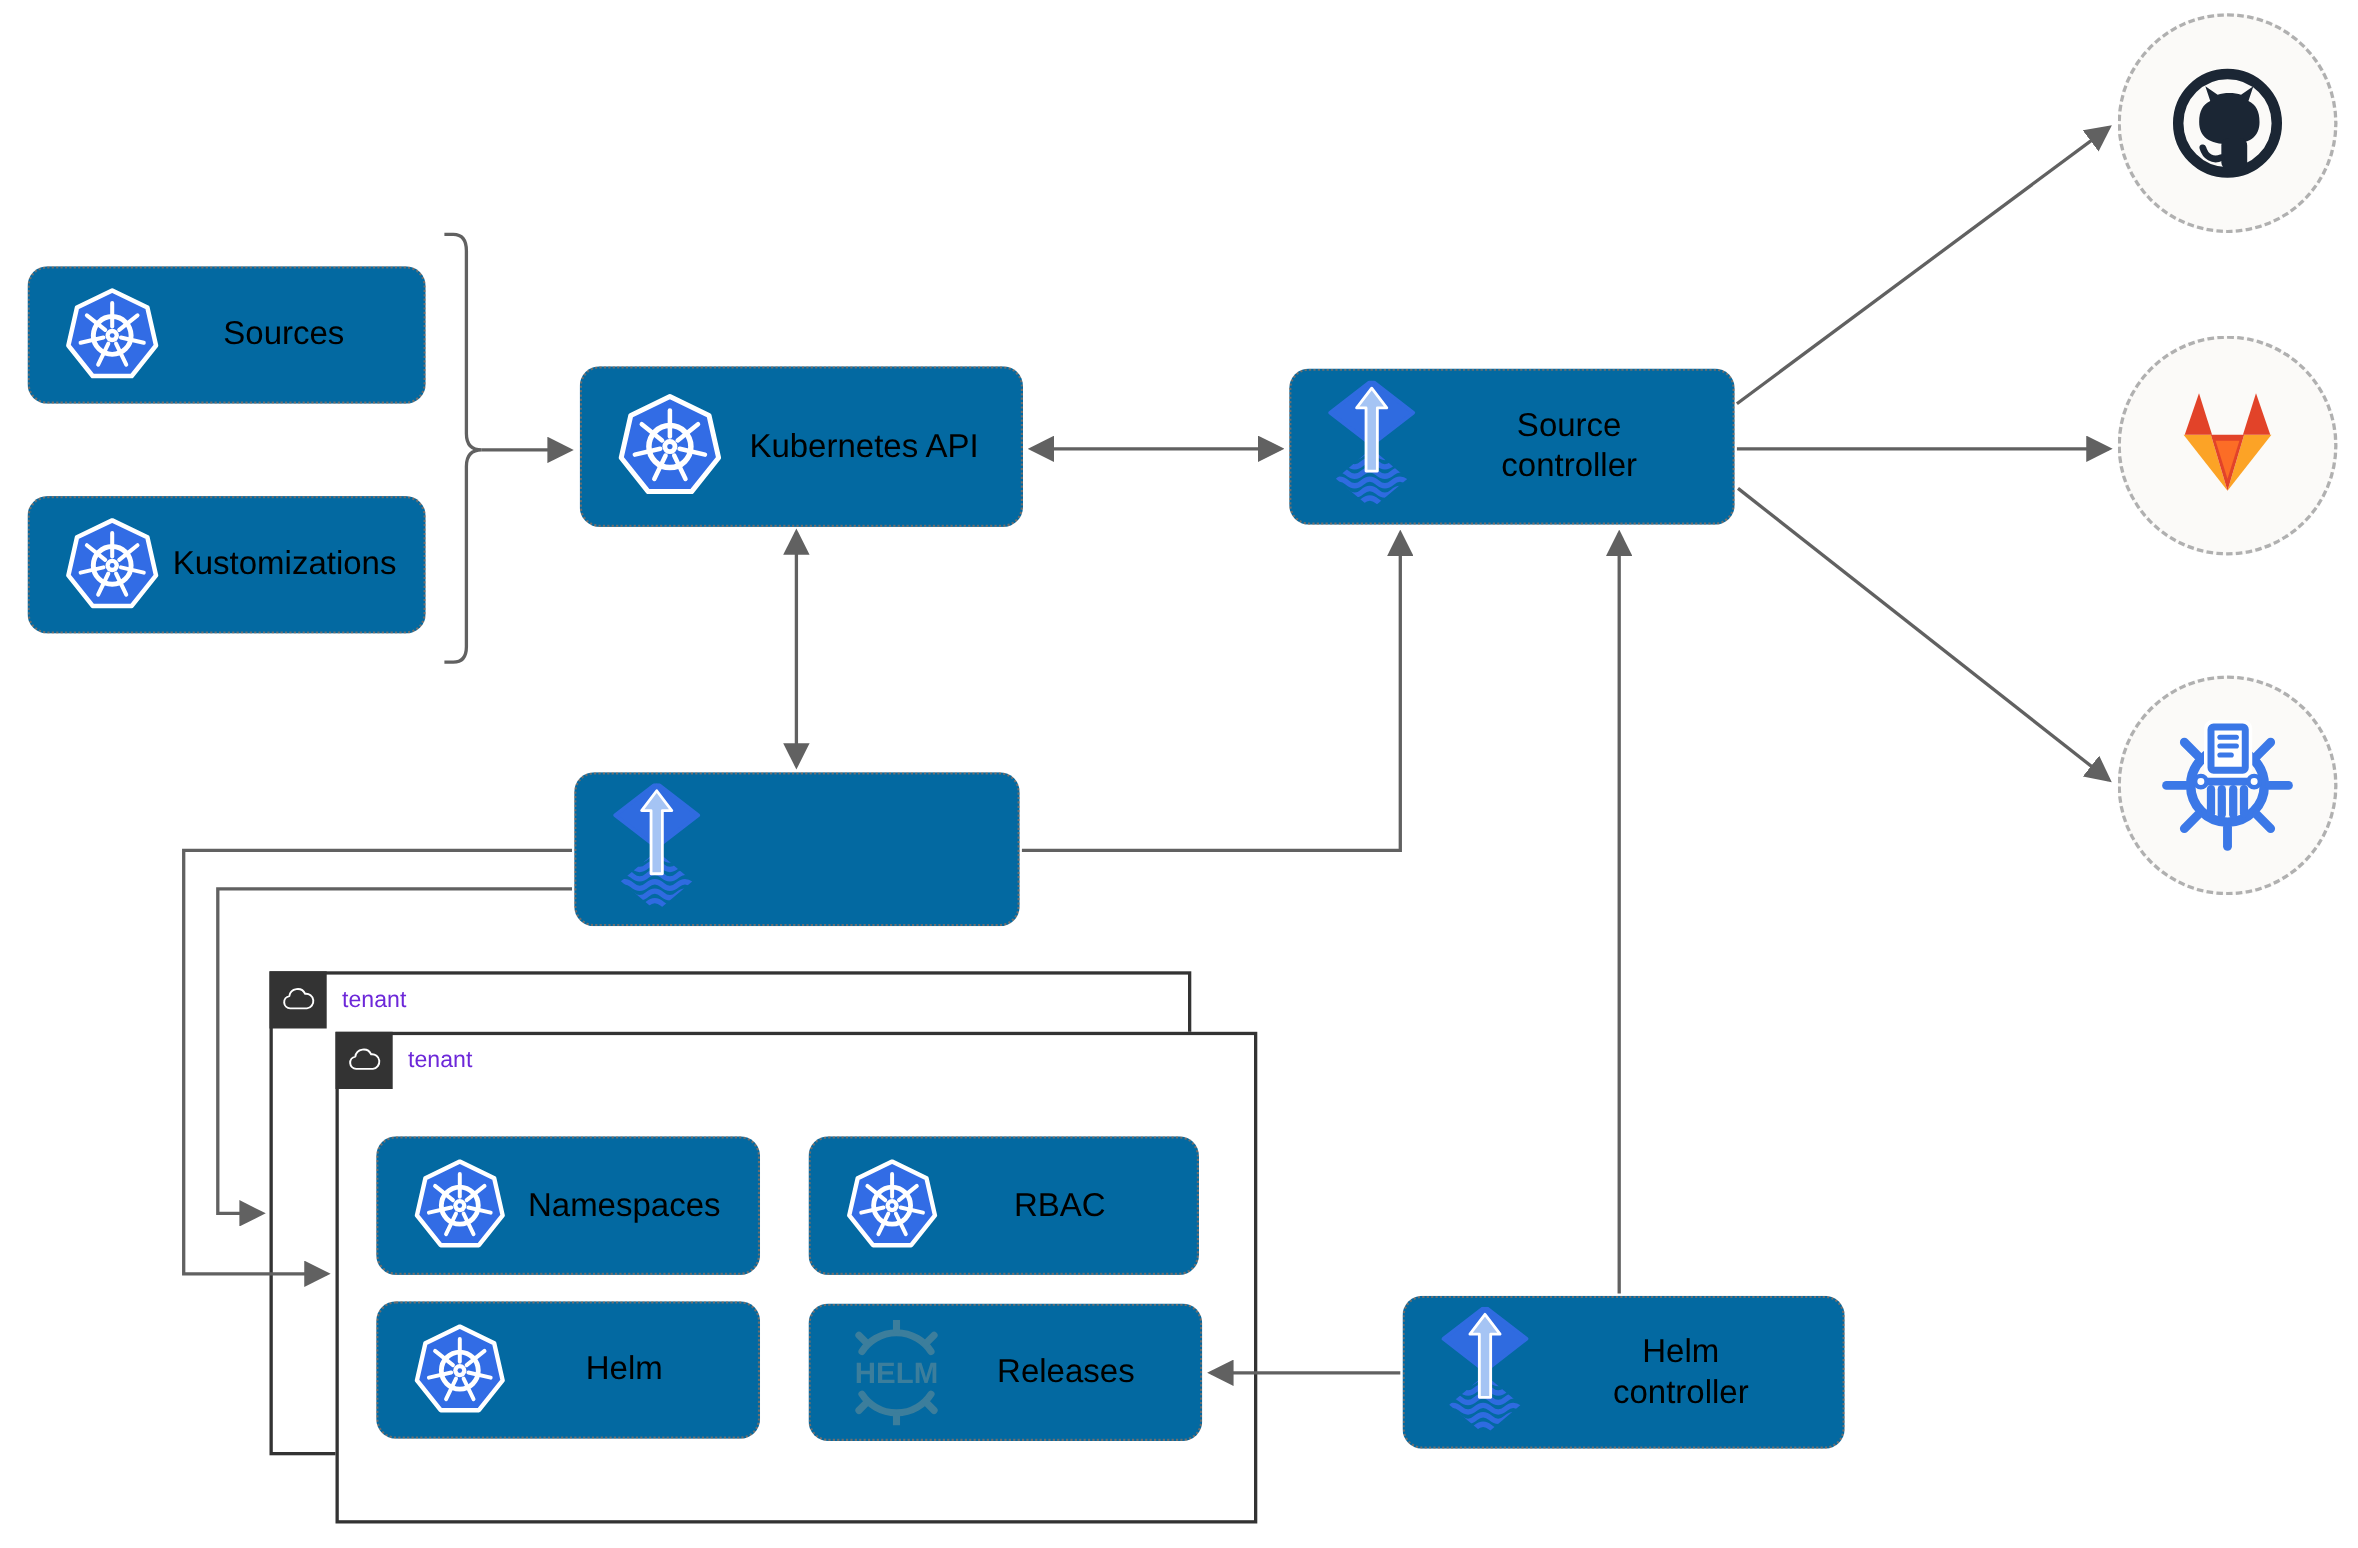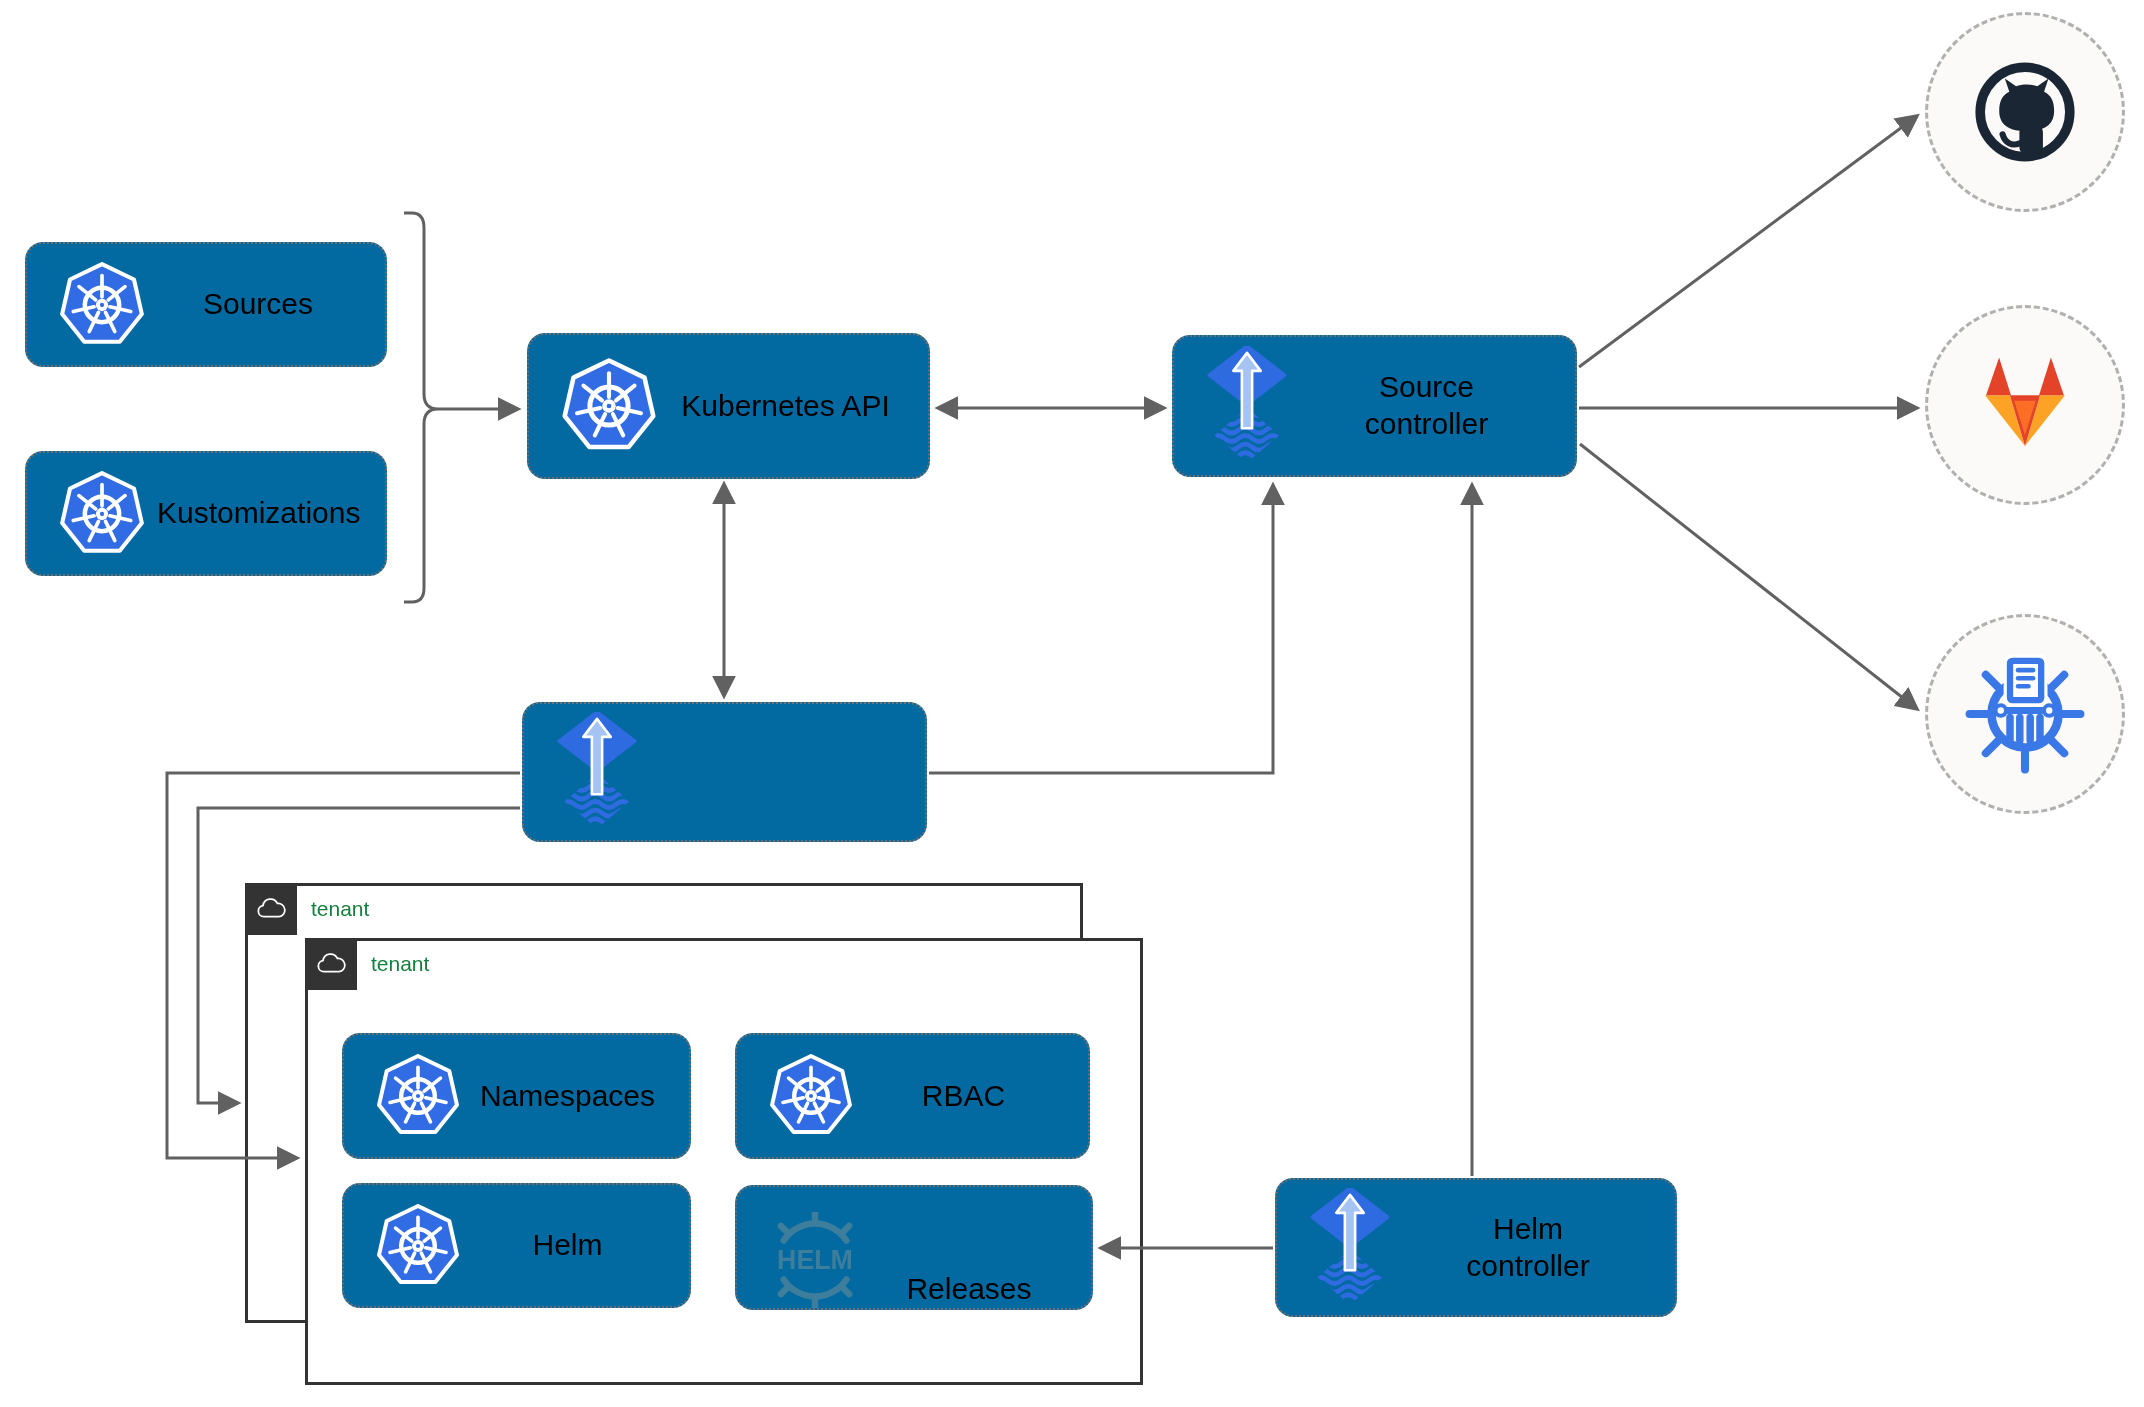--- a/index.html
+++ b/index.html
@@ -23,21 +23,21 @@
     flex:1;text-align:center;font-size:30px;line-height:1.22;
     padding:0 26px 0 10px;word-wrap:break-word;
   }
   .box-controller .node-label{max-width:195px;margin:0 auto;padding:0 12px 0 0;}
 
   
   .tenant-header{position:absolute;left:-3px;top:-3px;display:flex;align-items:center;}
   .tenant-header .hdr-square{
     width:52px;height:52px;background:#333333;display:flex;align-items:center;justify-content:center;
   }
-  .tenant-header .tenant-label{margin-left:14px;font-size:21px;color:#15803d;}
+  .tenant-header .tenant-label{margin-left:14px;font-size:21px;color:#6d28d9;}
 
   
   .endpoint-circle{
     position:absolute;width:200px;height:200px;border-radius:50%;
     border:3px dashed #b0b0b0;background:#fbfaf8;box-sizing:border-box;
     display:flex;align-items:center;justify-content:center;
   }
 
   svg{display:block;}
 </style>
@@ -273,21 +273,21 @@
 
 <div class="chip" style="left:342px;top:1183px;width:349px;height:125px;">
   <span class="node-icon">
     <svg width="88" height="88">
         <use href="#sym-k8s"></use>
       </svg>
     </span>
   <span class="node-label">Helm</span>
 </div>
 
-<div class="chip" style="left:735px;top:1185px;width:358px;height:125px;align-items:flex-end;">
+<div class="chip" style="left:735px;top:1185px;width:358px;height:125px;">
   <span class="node-icon">
     <svg width="96" height="96">
         <use href="#sym-helm"></use>
       </svg>
     </span>
   <span class="node-label">Releases</span>
 </div>
 
 <div class="endpoint-circle" style="left:1925px;top:12px;">
   <svg width="112" height="112">

